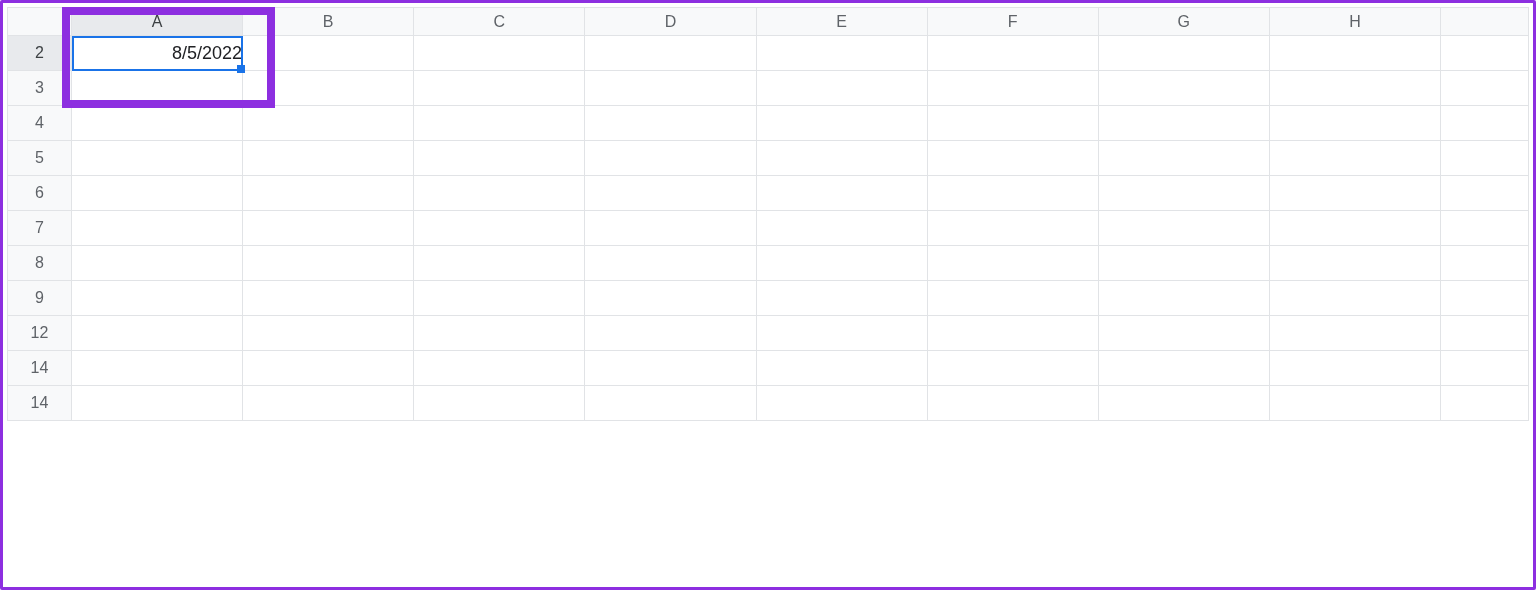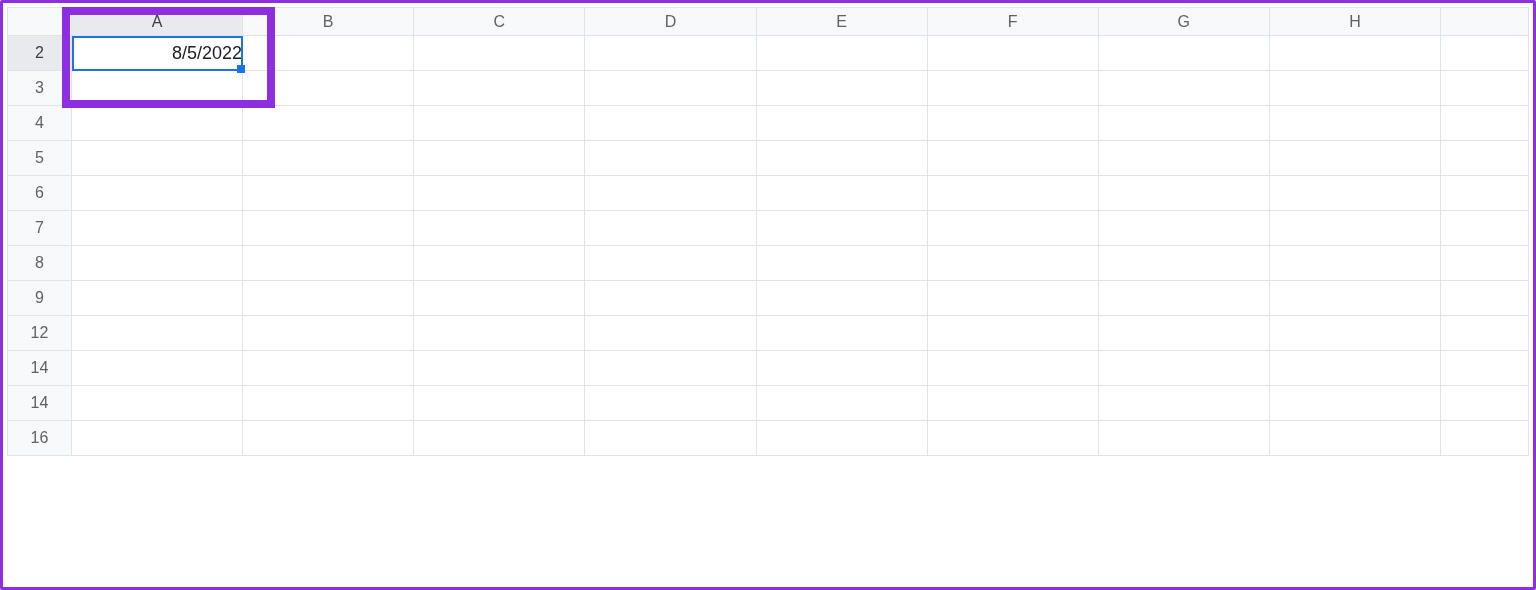--- a/index.html
+++ b/index.html
@@ -197,32 +197,20 @@
             <td class="cell"></td>
             <td class="cell"></td>
             <td class="cell"></td>
             <td class="cell"></td>
             <td class="cell"></td>
             <td class="cell"></td>
             <td class="cell"></td>
             <td class="cell"></td>
             <td class="cell"></td>
           </tr>
-          <tr>
-            <th class="rowhdr">16</th>
-            <td class="cell"></td>
-            <td class="cell"></td>
-            <td class="cell"></td>
-            <td class="cell"></td>
-            <td class="cell"></td>
-            <td class="cell"></td>
-            <td class="cell"></td>
-            <td class="cell"></td>
-            <td class="cell"></td>
-          </tr>
         </tbody>
     </table>
 
     <div class="sel-box" id="sel-box" style="left: 64.5px; top: 28.5px; width: 171.125px; height: 35px;">
       <div class="sel-handle"></div>
     </div>
 
     <div class="annot" id="annot-box" style="left: 54.5px; top: 0px; width: 213.125px; height: 100.5px;"></div>
   </div>
 </div>

